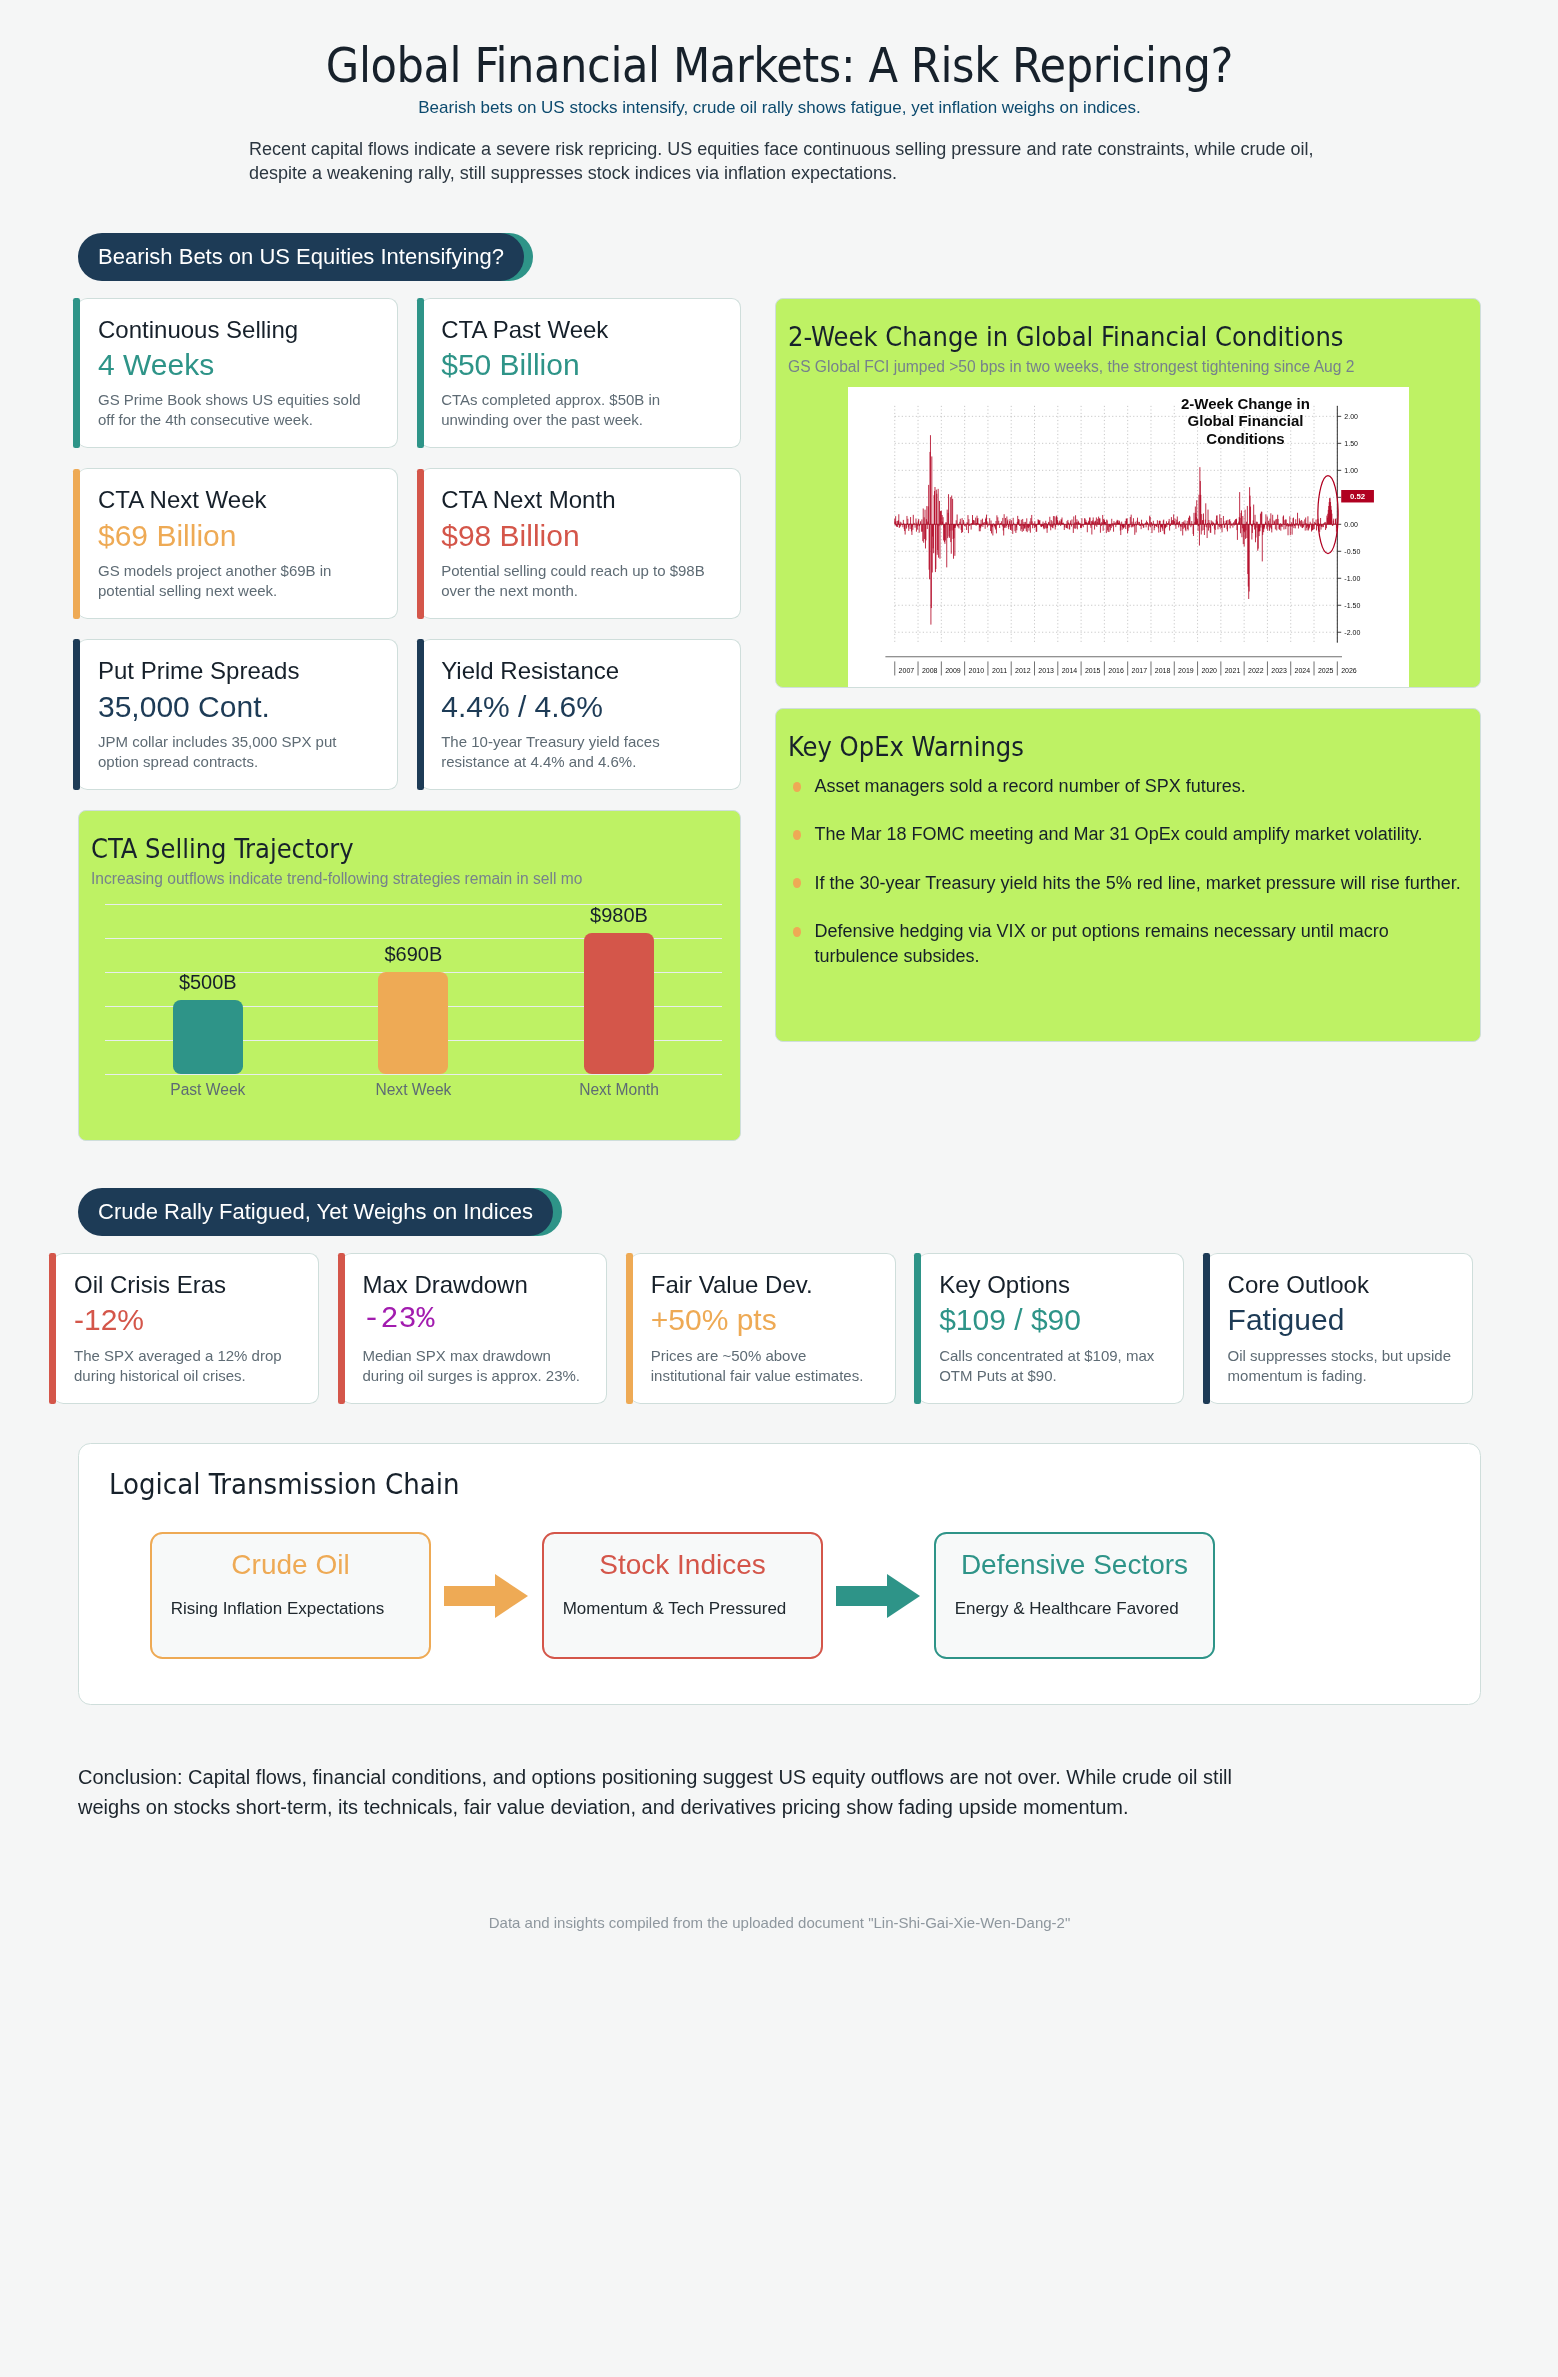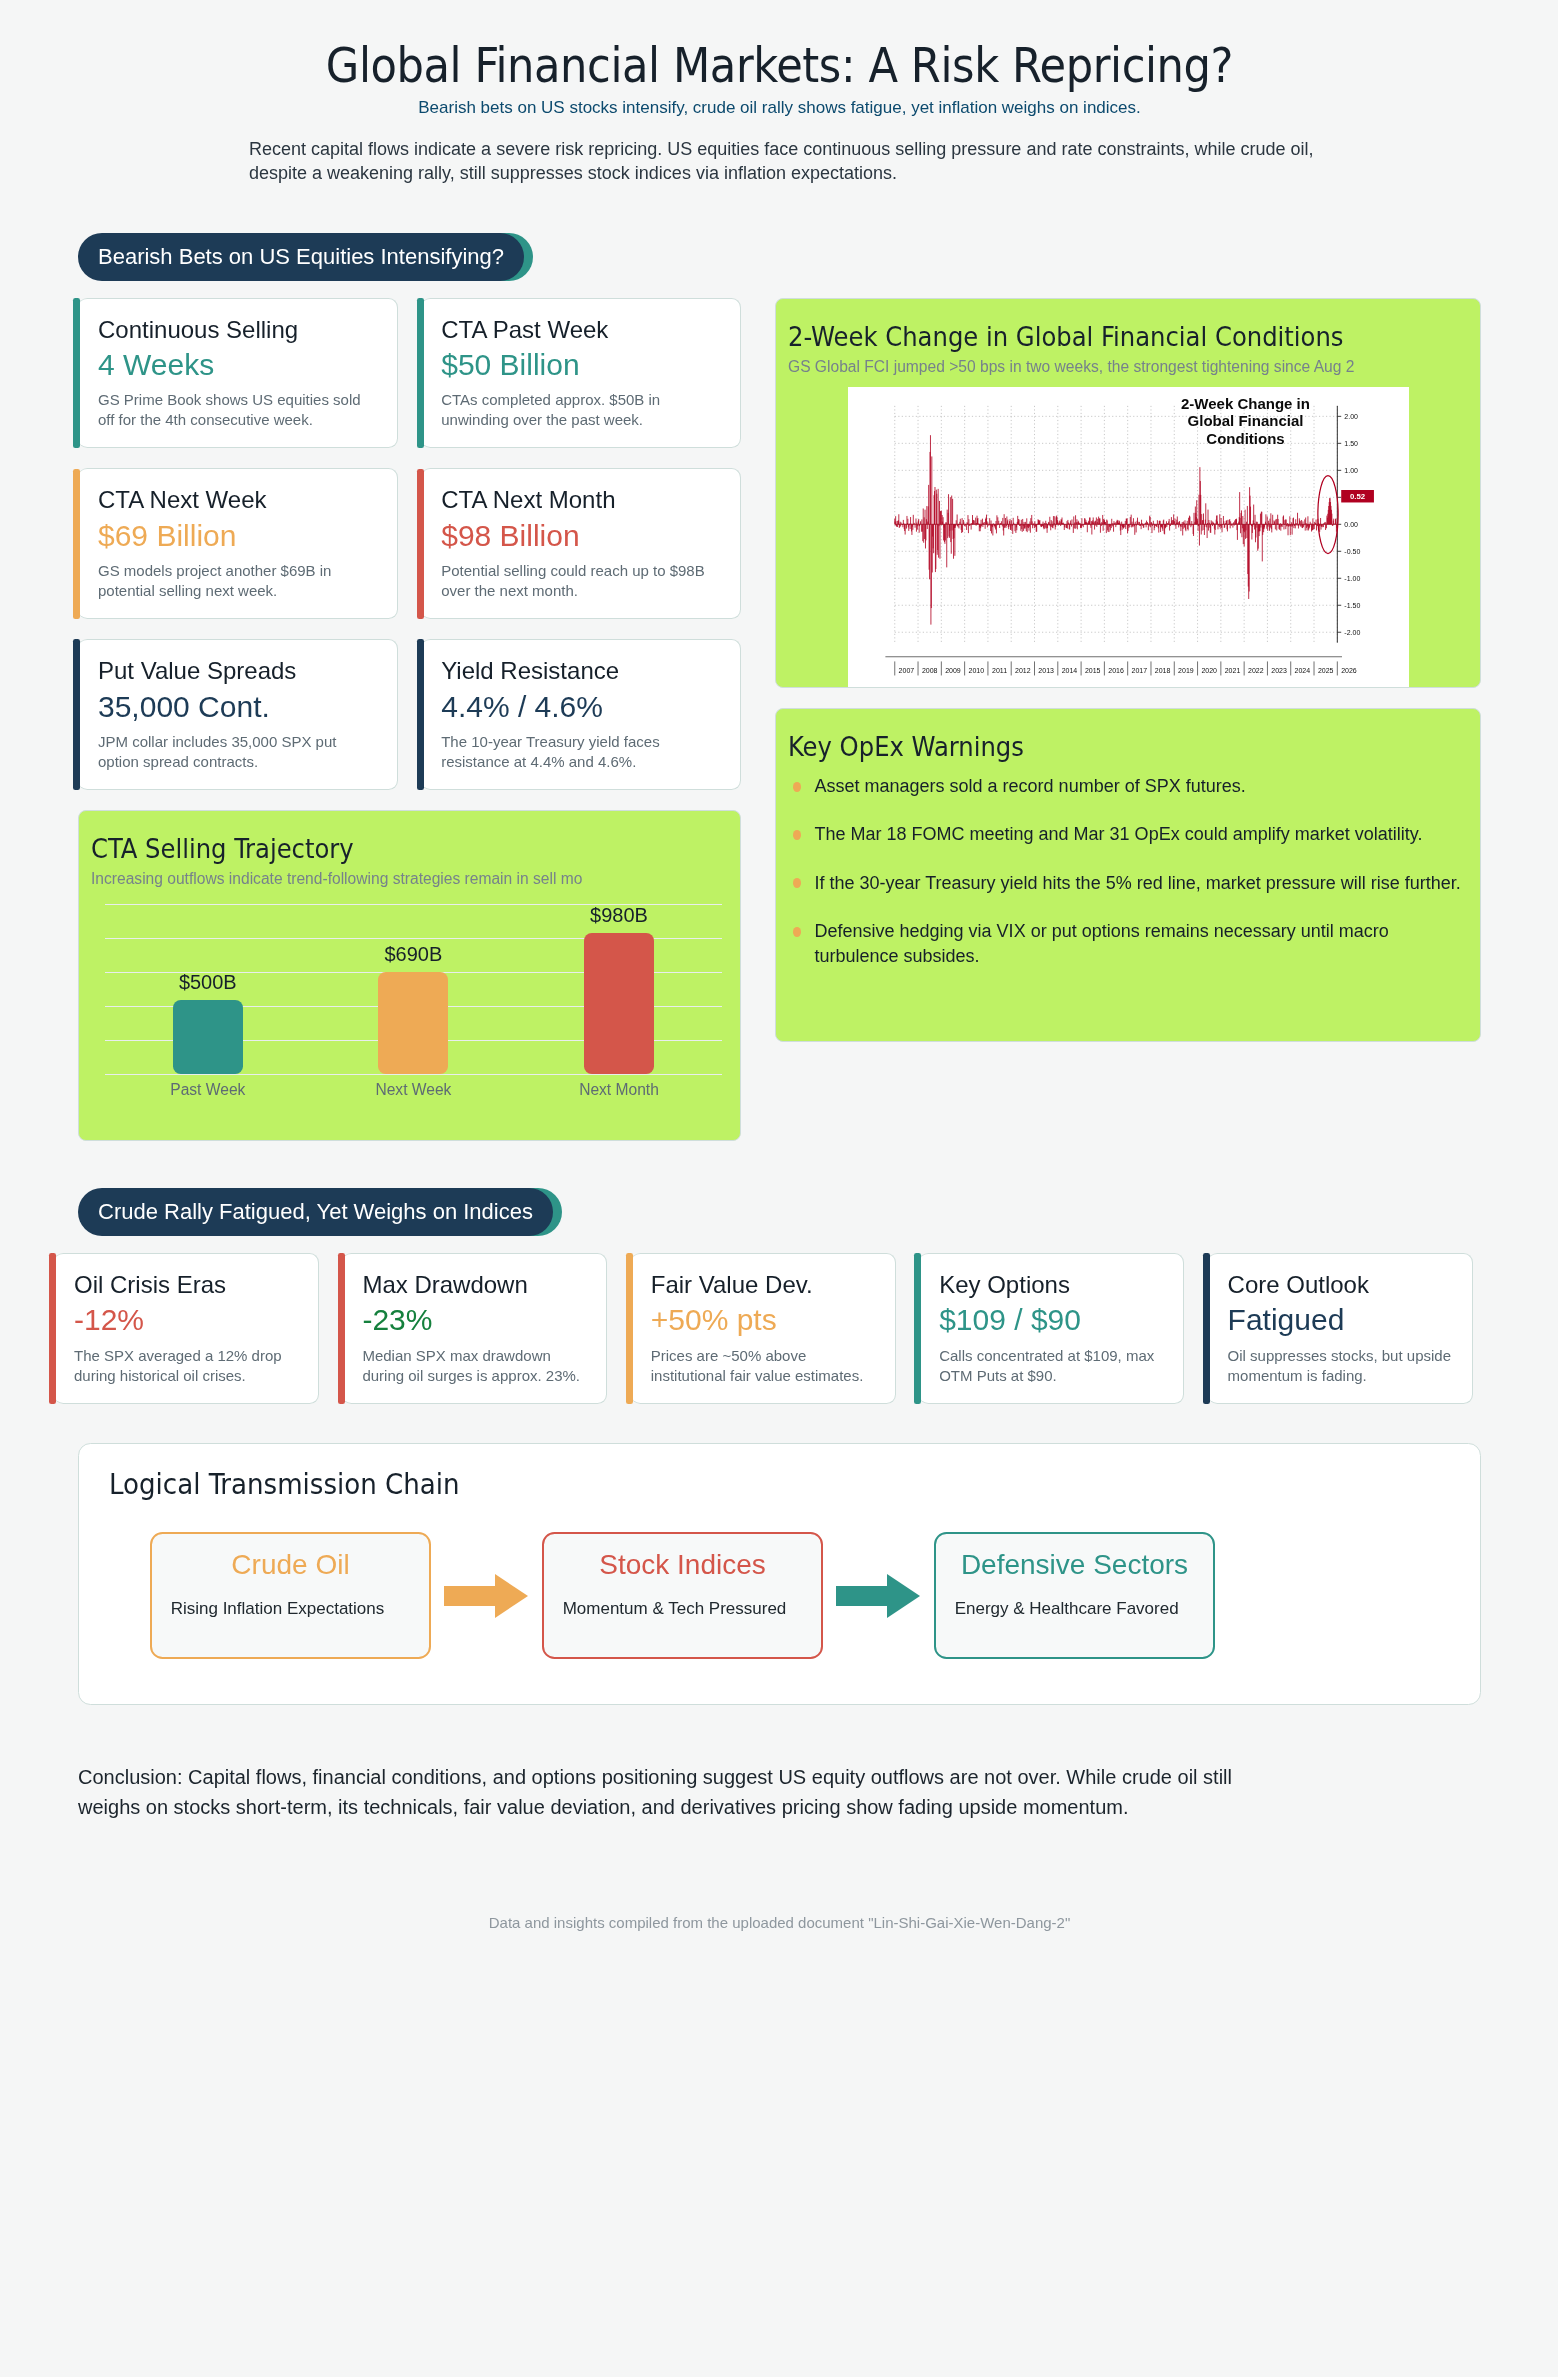--- a/index.html
+++ b/index.html
@@ -182,21 +182,21 @@
           <div class="accent" style="background: rgb(212, 86, 74);"></div>
           <p class="label">CTA Next Month</p>
           <p class="value" style="color: rgb(212, 86, 74);">$98 Billion</p>
           <p class="desc">Potential selling could reach up to $98B over the next month.</p>
         </div>
       </div>
 
       <div class="stat-row">
         <div class="stat-card">
           <div class="accent" style="background: rgb(29, 59, 86);"></div>
-          <p class="label">Put Value Spreads</p>
+          <p class="label">Put Prime Spreads</p>
           <p class="value" style="color: rgb(29, 59, 86);">35,000 Cont.</p>
           <p class="desc">JPM collar includes 35,000 SPX put option spread contracts.</p>
         </div>
         <div class="stat-card">
           <div class="accent" style="background: rgb(29, 59, 86);"></div>
           <p class="label">Yield Resistance</p>
           <p class="value" style="color: rgb(29, 59, 86);">4.4% / 4.6%</p>
           <p class="desc">The 10-year Treasury yield faces resistance at 4.4% and 4.6%.</p>
         </div>
       </div>
@@ -1346,21 +1346,21 @@
   <div class="oil-row">
     <div class="stat-card">
       <div class="accent" style="background: rgb(212, 86, 74);"></div>
       <p class="label">Oil Crisis Eras</p>
       <p class="value" style="color: rgb(212, 86, 74);">-12%</p>
       <p class="desc">The SPX averaged a 12% drop during historical oil crises.</p>
     </div>
     <div class="stat-card">
       <div class="accent" style="background: rgb(212, 86, 74);"></div>
       <p class="label">Max Drawdown</p>
-      <p class="value" style="color: #15803d;">-23%</p>
+      <p class="value" style="color: #a21caf; font-family: Liberation Mono, monospace;">-23%</p>
       <p class="desc">Median SPX max drawdown during oil surges is approx. 23%.</p>
     </div>
     <div class="stat-card">
       <div class="accent" style="background: rgb(238, 170, 85);"></div>
       <p class="label">Fair Value Dev.</p>
       <p class="value" style="color: rgb(238, 170, 85);">+50% pts</p>
       <p class="desc">Prices are ~50% above institutional fair value estimates.</p>
     </div>
     <div class="stat-card">
       <div class="accent" style="background: rgb(46, 148, 136);"></div>

